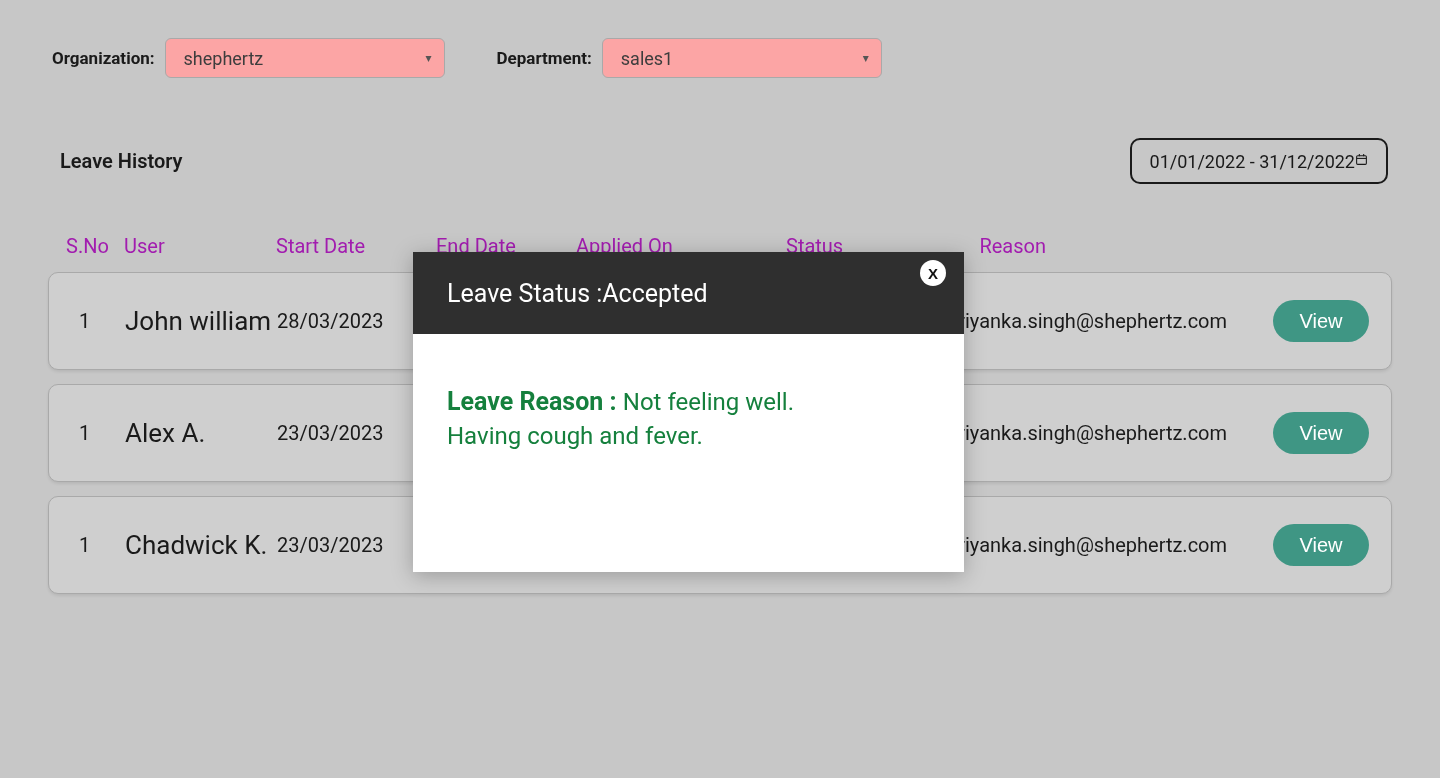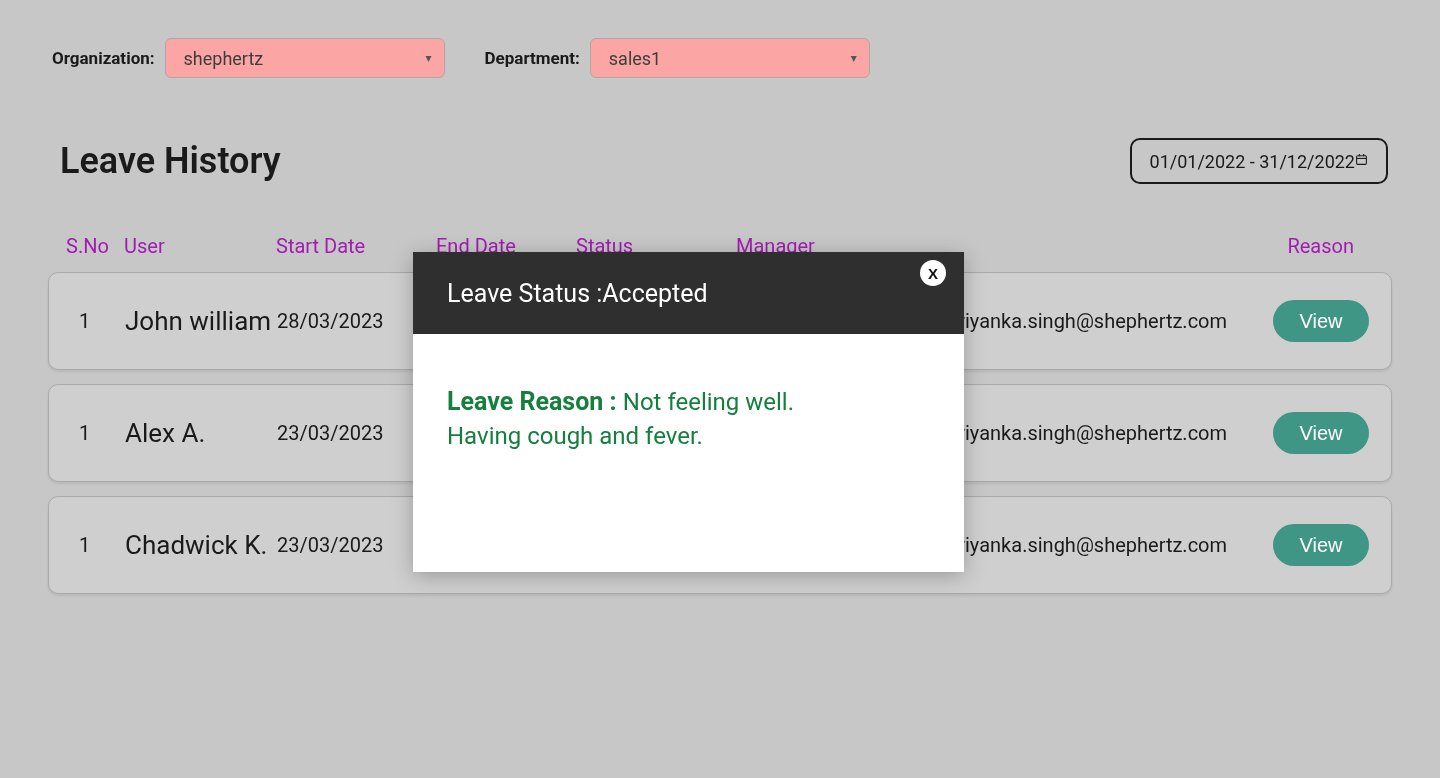--- a/index.html
+++ b/index.html
@@ -11,21 +11,21 @@
     font-family: -apple-system, BlinkMacSystemFont, "Segoe UI", Roboto, Helvetica, Arial, sans-serif;
     background: #c7c7c7;
     width: 1440px;
     height: 778px;
     overflow: hidden;
     position: relative;
   }
   .filters {
     display: flex;
     align-items: center;
-    gap: 40px;
+    gap: 52px;
     padding: 38px 52px 0 52px;
   }
   .filter-group {
     display: flex;
     align-items: center;
     gap: 10px;
   }
   .filter-label {
     font-size: 17px;
     font-weight: 700;
@@ -52,21 +52,21 @@
     font-size: 12px;
     color: #555;
   }
   .title-row {
     display: flex;
     justify-content: space-between;
     align-items: center;
     padding: 60px 52px 0 60px;
   }
   .page-title {
-    font-size: 36px;
+    font-size: 20px;
     font-weight: 600;
     color: #1a1a1a;
   }
   .date-range {
     border: 2px solid #1a1a1a;
     border-radius: 10px;
     height: 46px;
     display: flex;
     align-items: center;
     padding: 0 18px;
@@ -225,22 +225,22 @@
     </span>
   </div>
 </div>
 
 <div class="table-wrap">
   <div class="header-row">
     <div class="col-sno">S.No</div>
     <div class="col-user">User</div>
     <div class="col-start">Start Date</div>
     <div class="col-end">End Date</div>
+    <div class="col-apply">Applied On</div>
     <div class="col-stat">Status</div>
-    <div class="col-mgr">Manager</div>
     <div class="col-rsn">Reason</div>
   </div>
 
   <div class="data-row">
     <div class="col-sno">1</div>
     <div class="col-user">John william</div>
     <div class="col-start">28/03/2023</div>
     <div class="col-end">28/03/2023</div>
     <div class="col-apply">28/03/2022</div>
     <div class="col-stat status-cell">

